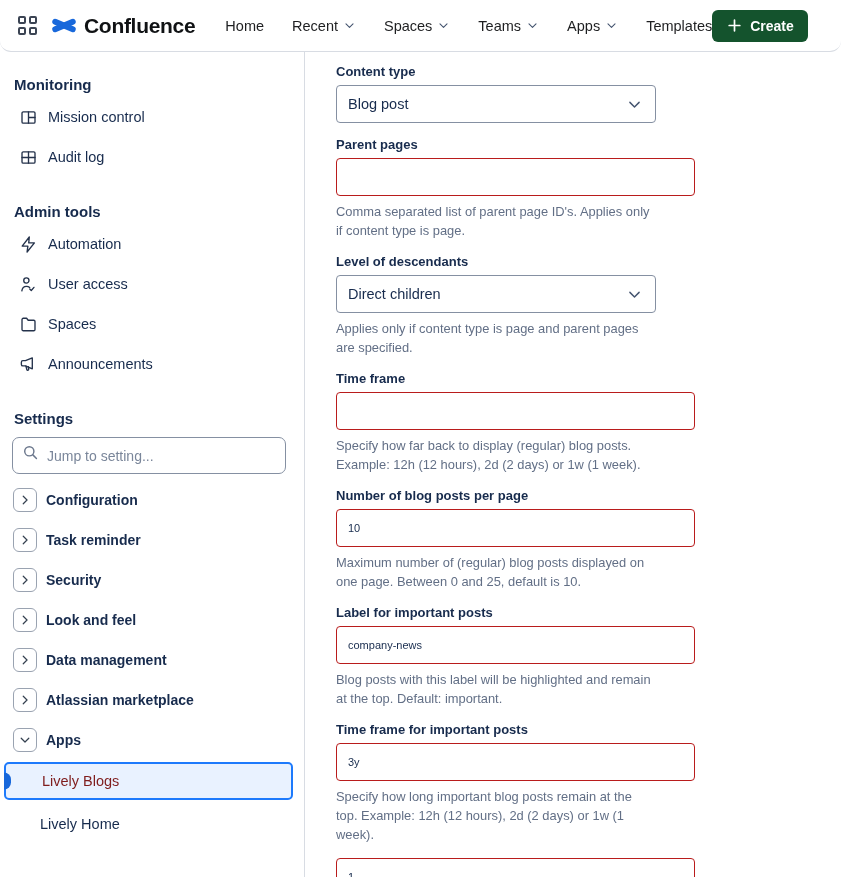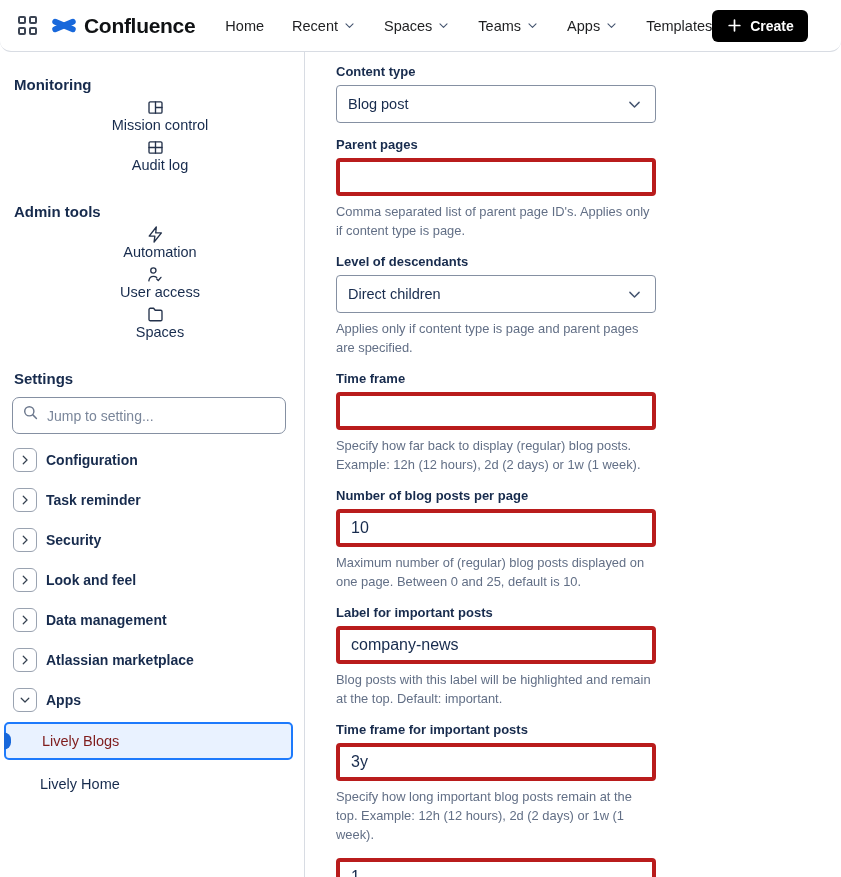--- a/index.html
+++ b/index.html
@@ -20,37 +20,37 @@
     gap:3px; cursor:pointer; }
   .appgrid span { width:8px; height:8px; border:2px solid #3B4453; border-radius:2px; display:block; }
   .logo { display:flex; align-items:center; margin-left:14px; cursor:pointer; }
   .logo-text { font-size:21px; font-weight:700; color:#101214; margin-left:7px; letter-spacing:-0.3px; }
   .nav-items { display:flex; align-items:center; margin-left:30px; gap:28px; }
   .nav-item { display:flex; align-items:center; font-size:14.5px; font-weight:500; color:#1E1F21; cursor:pointer; }
   .nav-item svg { margin-left:5px; }
   .create-btn {
     margin-left:auto; margin-right:39px;
     height:32px; padding:0 14px; border:none; border-radius:6px;
-    background:#000000; color:#fff; font-size:14px; font-weight:700;
+    background:#14532d; color:#fff; font-size:14px; font-weight:700;
     display:flex; align-items:center; gap:7px; cursor:pointer;
     font-family:"Liberation Sans", sans-serif;
   }
 
   
   .page { display:flex; height:825px; }
   .sidebar {
     width:305px; min-width:305px; border-right:1px solid #D8DCE3;
     padding:24px 12px 0 12px; overflow:hidden;
   }
   .main { flex:1; padding:12px 0 0 31px; overflow:hidden; }
 
   
   .side-heading { font-size:15px; font-weight:700; color:#172B4D; margin:0 0 4px 2px; }
   .side-section { margin-bottom:26px; }
-  .side-item { height:40px; display:flex; align-items:center; padding-left:6px; cursor:pointer; border-radius:4px;flex-direction:column; }
+  .side-item { height:40px; display:flex; align-items:center; padding-left:6px; cursor:pointer; border-radius:4px; }
   .side-item .sicon { width:20px; height:20px; display:flex; align-items:center; justify-content:center; color:#24324B; }
   .side-item .slabel { margin-left:10px; font-size:14.5px; color:#172B4D; }
 
   .search-wrap { position:relative; margin:10px 0 6px 0; }
   .search-input {
     width:274px; height:37px; border:1px solid #8590A2; border-radius:7px;
     padding:0 10px 0 34px; font-size:14px; color:#172B4D; outline:none;
     font-family:"Liberation Sans", sans-serif;
   }
   .search-input::placeholder { color:#7A869A; }
@@ -76,22 +76,22 @@
   }
   .app-child {
     height:40px; display:flex; align-items:center; padding-left:28px;
     font-size:14.5px; color:#172B4D; cursor:pointer; margin-top:4px;
   }
 
   
   .field { width:320px; margin-bottom:14px; }
   .field-label { font-size:13px; font-weight:700; color:#172B4D; margin-bottom:6px; }
   .text-input {
-    width:320px; height:38px; border:4px solid #b91c1c; border-radius:4px;
-    padding:0 11px; font-size:16px; color:#172B4D; outline:none; background:#fff;
+    width:359px; height:38px; border:1px solid #b91c1c; border-radius:4px;
+    padding:0 11px; font-size:11px; color:#172B4D; outline:none; background:#fff;
     font-family:"Liberation Sans", sans-serif;
   }
   .select-box {
     width:320px; height:38px; border:1px solid #8590A2; border-radius:4px;
     padding:0 12px 0 11px; display:flex; align-items:center; justify-content:space-between;
     font-size:14.5px; color:#172B4D; background:#fff; cursor:pointer;
   }
   .select-box .chev { color:#44546F; display:flex; }
   .field-help { font-size:12.9px; color:#626F86; line-height:19px; margin-top:6px; width:320px; }
 </style>
@@ -212,20 +212,29 @@
             <span class="slabel">User access</span>
           </div>
           <div class="side-item">
             <span class="sicon">
               <svg width="19" height="19" viewBox="0 0 24 24" fill="none" stroke="currentColor" stroke-width="1.7" stroke-linecap="round" stroke-linejoin="round">
                 <path d="M20.2 18.3a1.6 1.6 0 0 1-1.6 1.6H5.4a1.6 1.6 0 0 1-1.6-1.6V5.7a1.6 1.6 0 0 1 1.6-1.6h4.2l2 2.5h7a1.6 1.6 0 0 1 1.6 1.6z"></path>
               </svg>
             </span>
             <span class="slabel">Spaces</span>
           </div>
+          <div class="side-item">
+            <span class="sicon">
+              <svg width="19" height="19" viewBox="0 0 24 24" fill="none" stroke="currentColor" stroke-width="1.7" stroke-linecap="round" stroke-linejoin="round">
+                <path d="M16.8 3.6 8.2 7.2H4.9A1.9 1.9 0 0 0 3 9.1v2.8a1.9 1.9 0 0 0 1.9 1.9h3.3l8.6 3.6z"></path>
+                <path d="M8.8 14.2l1.1 4.3a1.25 1.25 0 0 0 2.4-.4l-.5-3.3"></path>
+              </svg>
+            </span>
+            <span class="slabel">Announcements</span>
+          </div>
         </div>
       </div>
 
     <div>
       <div class="side-heading">Settings</div>
       <div class="search-wrap">
         <span class="search-icon">
           <svg width="17" height="17" viewBox="0 0 20 20" fill="none" stroke="currentColor" stroke-width="1.7" stroke-linecap="round">
             <circle cx="8.6" cy="8.6" r="5.4"></circle>
               <path d="M12.8 12.8 L17 17"></path>

